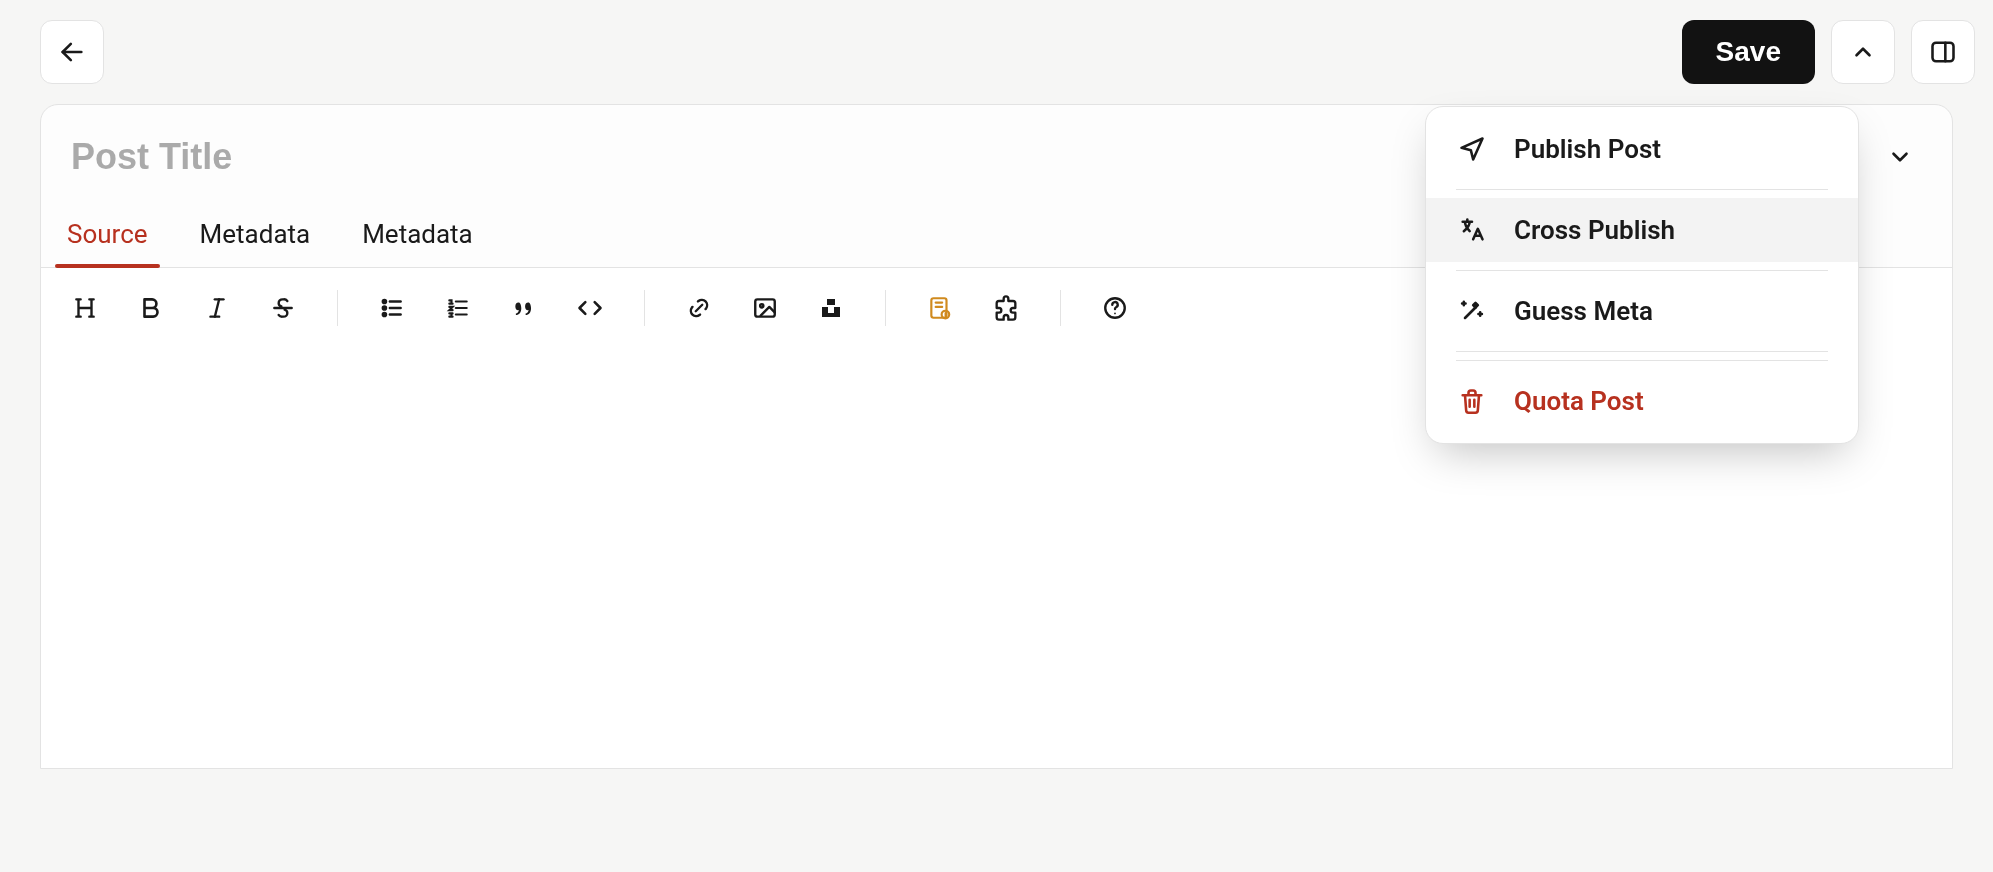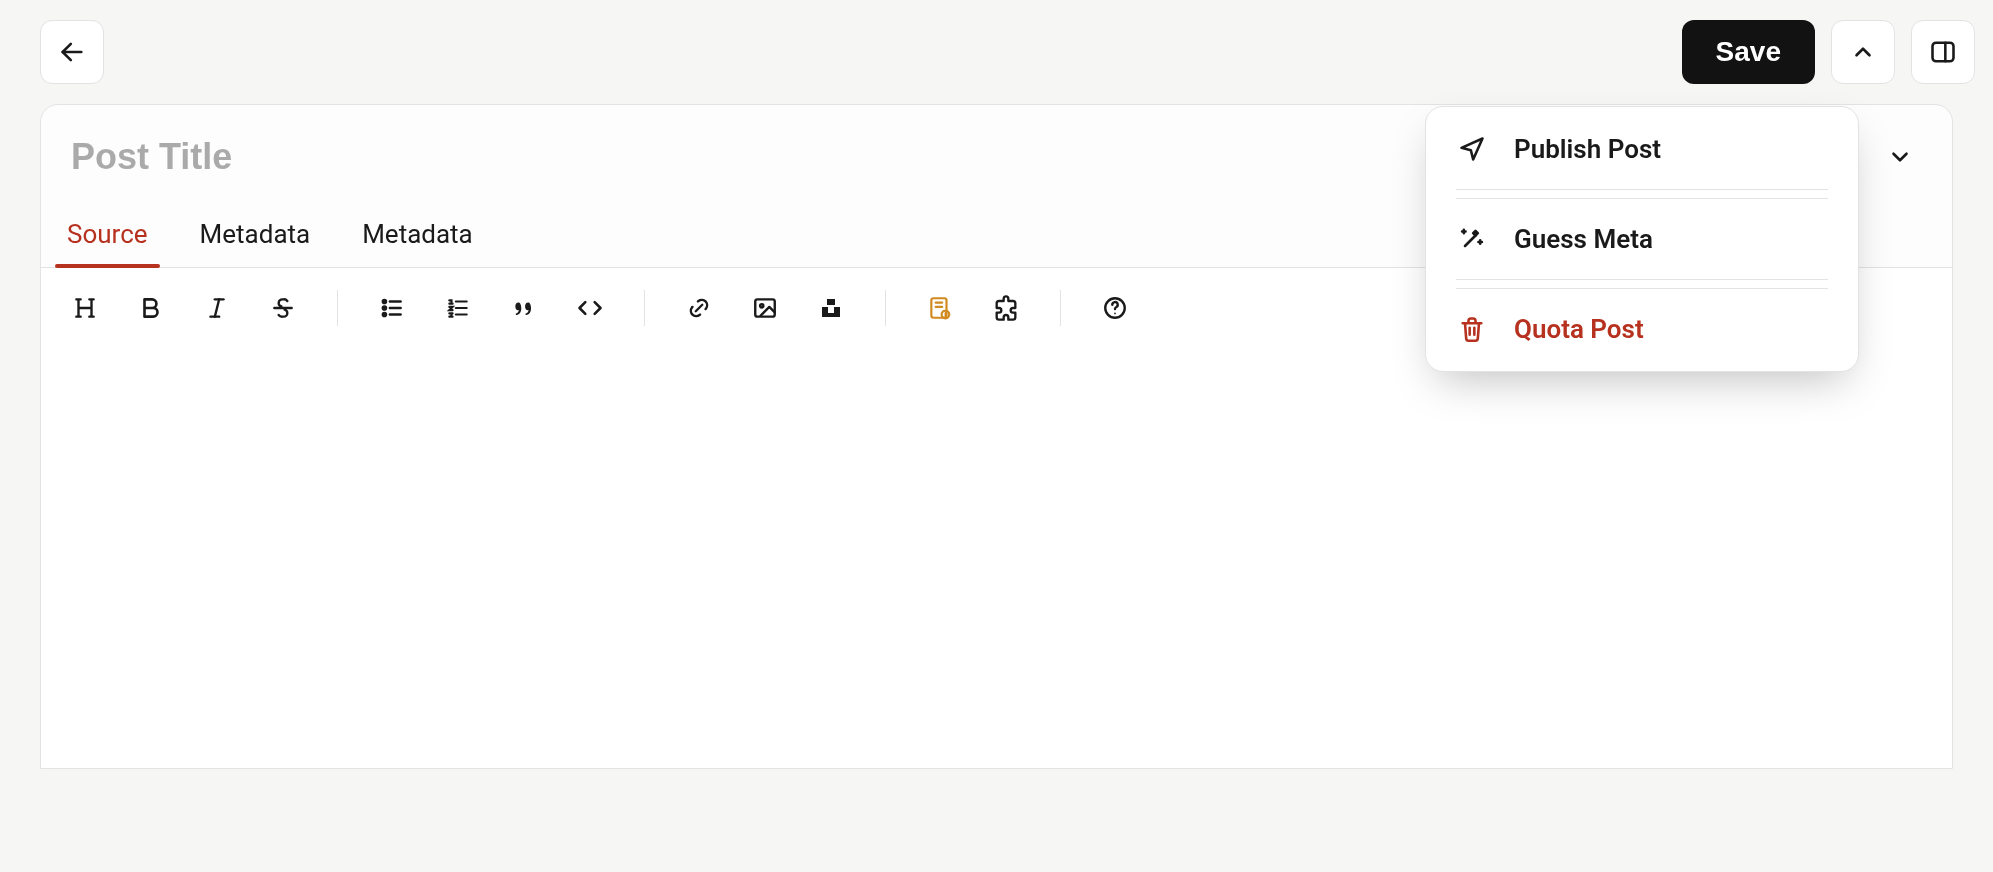--- a/index.html
+++ b/index.html
@@ -362,20 +362,31 @@
       <span class="mi-icon">
         <svg width="28" height="28" viewBox="0 0 24 24" fill="none" stroke="#1a1a1a" stroke-width="2.2" stroke-linecap="round" stroke-linejoin="round">
             <path d="M3 11l18-8-8 18-2-8-8-2z"></path>
           </svg>
       </span>
       <span class="mi-text">
           <span>Publish Post</span>
         </span>
     </div>
     <div class="menu-sep"></div>
+    <div class="menu-item hover">
+      <span class="mi-icon">
+        <svg width="28" height="28" viewBox="0 0 24 24" fill="none" stroke="#1a1a1a" stroke-width="2.2" stroke-linecap="round" stroke-linejoin="round">
+            <path d="M4 5h8M8 3v2M6 5c0 4 4 8 4 8M10 5c0 4-5 8-5 8"></path>
+            <path d="M13 20l4-9 4 9M14.5 17h5"></path>
+          </svg>
+      </span>
+      <span class="mi-text">
+          <span>Cross Publish</span>
+        </span>
+    </div>
     <div class="menu-sep"></div>
     <div class="menu-item">
       <span class="mi-icon">
         <svg width="28" height="28" viewBox="0 0 24 24" fill="none" stroke="#1a1a1a" stroke-width="2.2" stroke-linecap="round" stroke-linejoin="round">
             <path d="M15 9l-9 9"></path>
             <path d="M13 7l2 2 2-2-2-2z" fill="#1a1a1a"></path>
             <path d="M5 4v3M3.5 5.5h3M19 13v3M17.5 14.5h3"></path>
           </svg>
       </span>
       <span class="mi-text">

